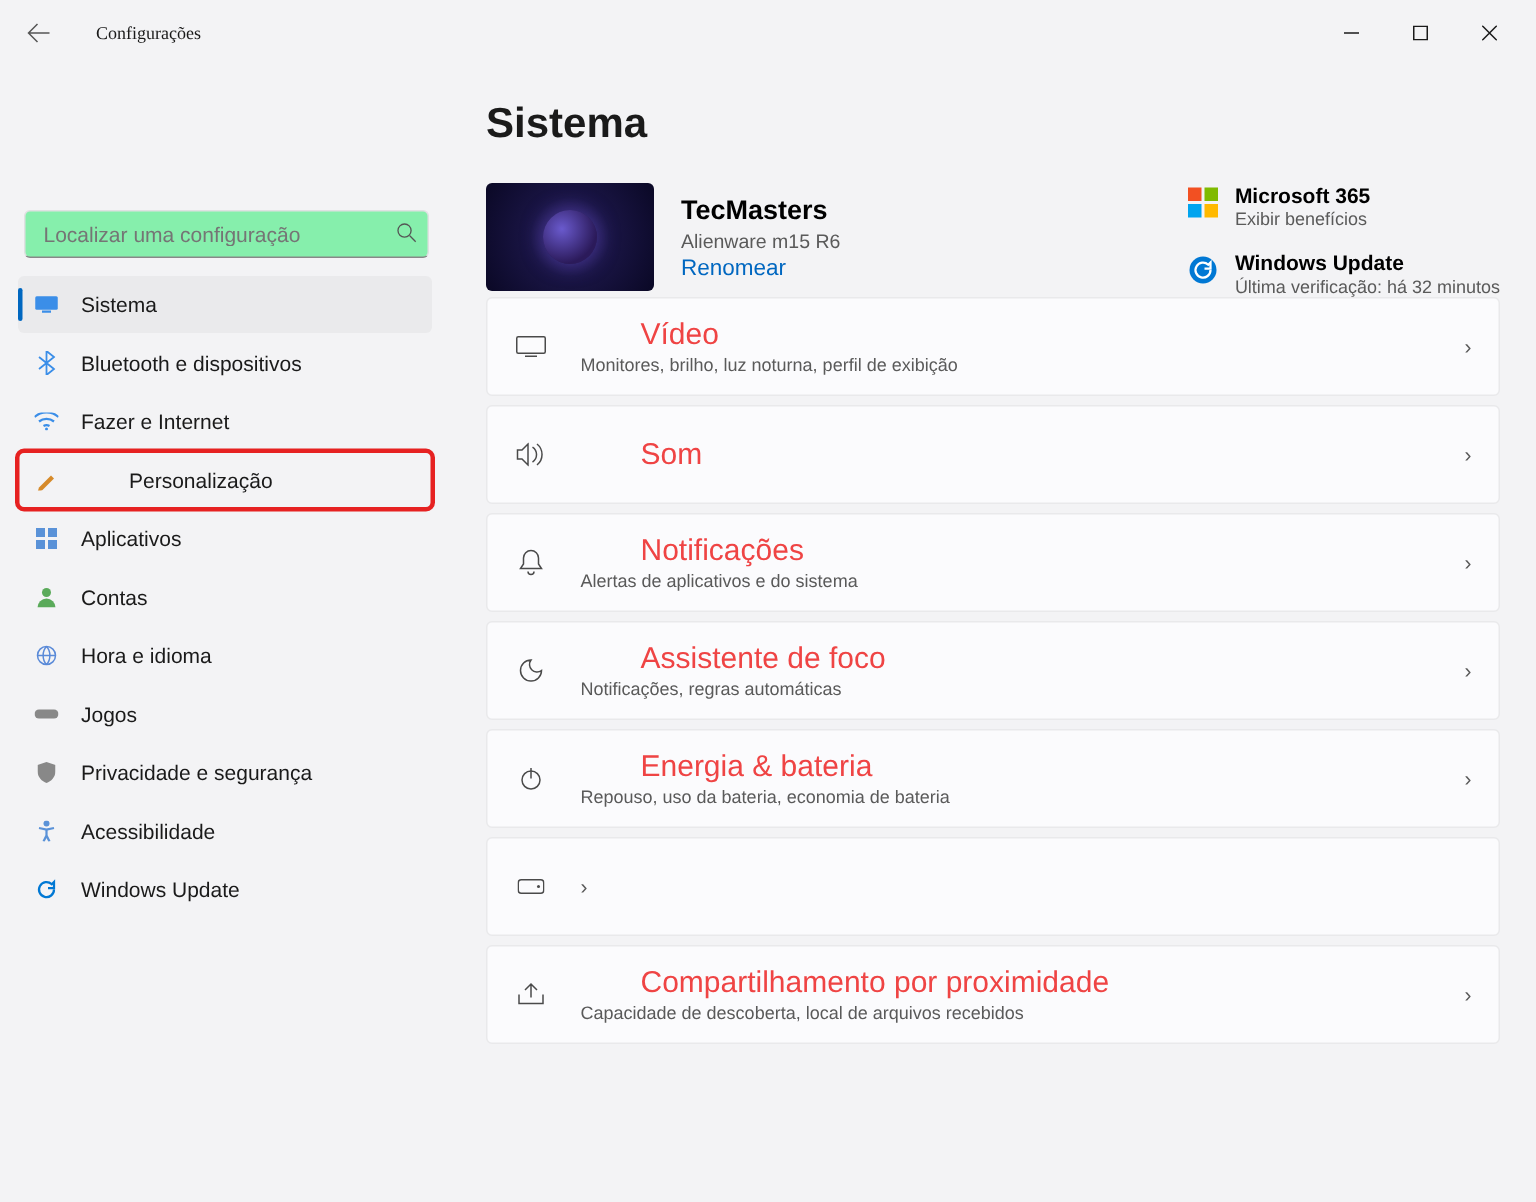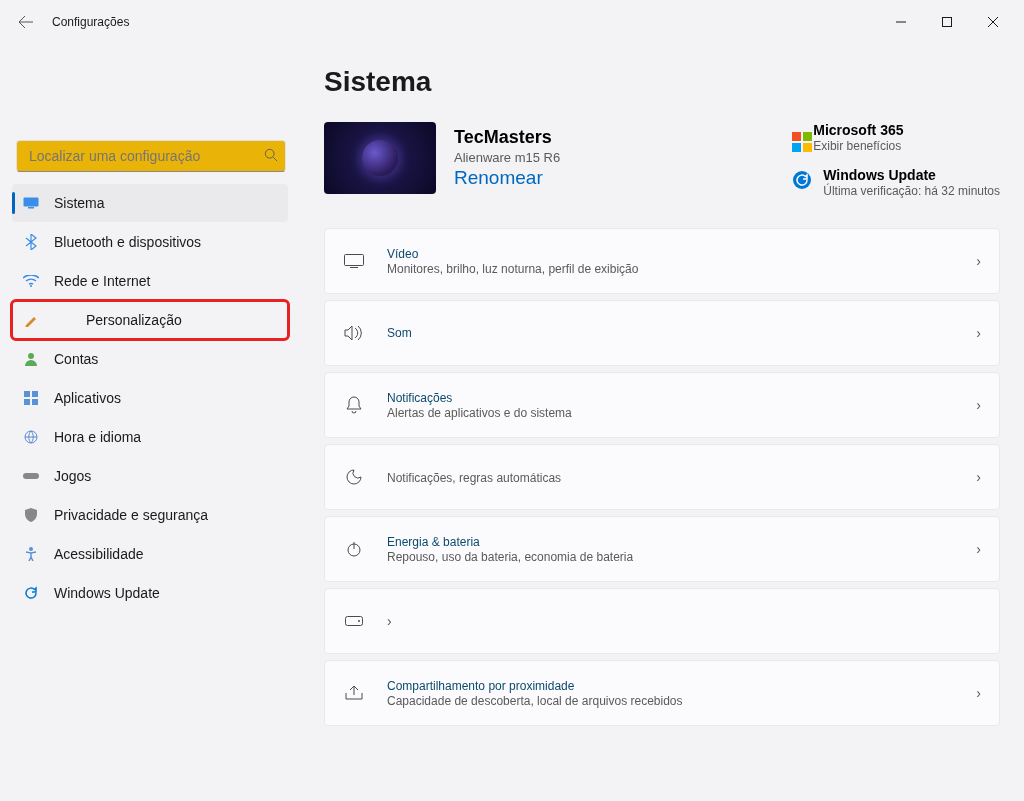--- a/index.html
+++ b/index.html
@@ -1,61 +1,61 @@
 <!DOCTYPE html>
 <html><head>
 <meta charset="utf-8">
 <style>
 * { box-sizing: border-box; margin: 0; padding: 0; font-family: 'Segoe UI', -apple-system, sans-serif; }
 body { width: 1024px; height: 801px; background: #f3f3f5; overflow: hidden; position: relative; }
 
 .titlebar { height: 44px; display: flex; align-items: center; padding: 0 8px; }
 .back-btn { width: 36px; height: 36px; display: flex; align-items: center; justify-content: center; border-radius: 4px; cursor: pointer; color: #555; }
-.title { font-size: 12px; color: #1a1a1a; margin-left: 8px; }
+.title { font-size: 12px; color: #1a1a1a; margin-left: 20px; font-family: Liberation Serif, serif; }
 .win-controls { margin-left: auto; display: flex; }
 .win-btn { width: 46px; height: 32px; display: flex; align-items: center; justify-content: center; cursor: pointer; color: #1a1a1a; font-size: 10px; }
 
 .container { display: flex; height: calc(801px - 44px); }
 
 .sidebar { width: 300px; padding: 0 12px; }
 .search-wrap { position: relative; margin: 96px 0 12px 4px; }
-.search { width: 270px; height: 32px; background: #eab308; border: 1px solid #e0e0e2; border-bottom: 1px solid #888; border-radius: 4px; padding: 0 16px 0 12px; font-size: 14px; color: #555; outline: none; }
+.search { width: 270px; height: 32px; background: #86efac; border: 1px solid #e0e0e2; border-bottom: 1px solid #888; border-radius: 4px; padding: 0 16px 0 12px; font-size: 14px; color: #555; outline: none; }
 .search::placeholder { color: #757575; }
 .search-icon { position: absolute; right: 10px; top: 8px; color: #555; }
 
 .nav { margin-top: 6px; }
 .nav-item { display: flex; align-items: center; height: 38px; padding: 0 10px; border-radius: 4px; cursor: pointer; font-size: 14px; color: #1a1a1a; margin: 1px 0; position: relative; }
 .nav-item.active { background: #eaeaec; }
 .nav-item.active::before { content: ''; position: absolute; left: 0; top: 8px; bottom: 8px; width: 3px; background: #0067c0; border-radius: 2px; }
 .nav-item.highlighted { outline: 3px solid #e62121; outline-offset: -1px; gap: 32px; }
 .nav-icon { width: 18px; height: 18px; margin-right: 14px; display: flex; align-items: center; justify-content: center; font-size: 16px; }
 
 .main { flex: 1; padding: 0 24px; overflow-y: auto; }
 .page-title { font-size: 28px; font-weight: 600; margin: 22px 0 24px 0; color: #1a1a1a; }
 
-.info-row { display: flex; align-items: flex-start; gap: 24px; margin-bottom: 30px; flex-wrap: wrap; }
+.info-row { display: flex; align-items: flex-start; gap: 24px; flex-wrap: wrap; }
 .device-info { display: flex; gap: 18px; align-items: center; }
 .wallpaper { width: 112px; height: 72px; background: radial-gradient(circle at 50% 50%, #4a3a8a 0%, #1a1545 40%, #0a0825 100%); border-radius: 4px; display: flex; align-items: center; justify-content: center; }
 .wallpaper-orb { width: 36px; height: 36px; border-radius: 50%; background: radial-gradient(circle at 35% 35%, #6a5acd, #2b1a5a 70%); box-shadow: 0 0 14px rgba(80,60,180,.6); }
 .device-text .name { font-size: 18px; font-weight: 600; }
 .device-text .model { font-size: 13px; color: #5a5a5a; margin-top: 2px; }
-.device-text .rename { font-size: 19px; color: #0067c0; margin-top: 2px; cursor: pointer; }
+.device-text .rename { font-size: 15px; color: #0067c0; margin-top: 2px; cursor: pointer; }
 
 .cloud-row { display: flex; gap: 28px; align-items: flex-start; margin-left: auto; flex-wrap: wrap; }
-.cloud-item { display: flex; gap: 0; align-items: flex-end; }
+.cloud-item { display: flex; gap: 10px; align-items: flex-start; }
 .cloud-icon { width: 22px; height: 22px; display: flex; align-items: center; justify-content: center; font-size: 18px; margin-top:2px; }
 .cloud-text .ctitle { font-size: 14px; font-weight: 600; }
 .cloud-text .csub { font-size: 12px; color: #5a5a5a; margin-top: 1px; }
 .bullet { color: #0067c0; margin-right: 4px; }
 
 .setting-list { display: flex; flex-direction: column; gap: 6px; }
 .setting-item { background: #fbfbfd; border: 1px solid #e9e9eb; border-radius: 4px; height: 66px; display: flex; align-items: center; padding: 0 18px; cursor: pointer; }
 .s-icon { width: 22px; margin-right: 22px; display: flex; align-items: center; justify-content: center; color: #4a4a4a; }
 .s-text { flex: 1; }
-.s-title { font-size: 12px; color: #0c4a6e; }
+.s-title { font-size: 20px; color: #ef4444; margin-left: 40px; }
 .s-desc { font-size: 12px; color: #5a5a5a; margin-top: 1px; }
 .chevron { color: #5a5a5a; font-size: 14px; }
 
 
 .ic-system { color: #3b8ee8; } .ic-bt { color: #3b8ee8; } .ic-net { color: #3b8ee8; } .ic-pers { color: #d68a2a; }
 .ic-apps { color: #5a92d8; } .ic-acc { color: #5aaa5a; } .ic-time { color: #5a8ad8; } .ic-game { color: #888; }
 .ic-acc2 { color: #5a92d8; } .ic-priv { color: #888; } .ic-wu { color: #0078d4; }
 
 svg { display: block; }
 
@@ -123,49 +123,49 @@
           </span>
         <span>Bluetooth e dispositivos</span>
       </div>
       <div class="nav-item">
         <span class="nav-icon ic-net">
             <svg width="16" height="12" viewBox="0 0 16 12">
               <path d="M0 3a12 12 0 0116 0M3 6a8 8 0 0110 0M6 9a4 4 0 014 0" stroke="#3b8ee8" fill="none" stroke-width="1.5"></path>
               <circle cx="8" cy="11" r="1" fill="#3b8ee8"></circle>
             </svg>
           </span>
-        <span>Rede e Internet</span>
+        <span>Fazer e Internet</span>
       </div>
       <div class="nav-item highlighted">
         <span class="nav-icon ic-pers">
             <svg width="14" height="14" viewBox="0 0 14 14">
               <path d="M2 12l8-8 2 2-8 8-3 1z" fill="#d68a2a"></path>
             </svg>
           </span>
         <span>Personalização</span>
-      </div>
-      <div class="nav-item">
-        <span class="nav-icon ic-acc">
-            <svg width="14" height="14" viewBox="0 0 14 14">
-              <circle cx="7" cy="4" r="3" fill="#5aaa5a"></circle>
-              <path d="M1 14a6 6 0 0112 0z" fill="#5aaa5a"></path>
-            </svg>
-          </span>
-        <span>Contas</span>
       </div>
       <div class="nav-item">
         <span class="nav-icon ic-apps">
             <svg width="14" height="14" viewBox="0 0 14 14">
               <rect x="0" y="0" width="6" height="6" fill="#5a92d8"></rect>
               <rect x="8" y="0" width="6" height="6" fill="#5a92d8"></rect>
               <rect x="0" y="8" width="6" height="6" fill="#5a92d8"></rect>
               <rect x="8" y="8" width="6" height="6" fill="#5a92d8"></rect>
             </svg>
           </span>
         <span>Aplicativos</span>
+      </div>
+      <div class="nav-item">
+        <span class="nav-icon ic-acc">
+            <svg width="14" height="14" viewBox="0 0 14 14">
+              <circle cx="7" cy="4" r="3" fill="#5aaa5a"></circle>
+              <path d="M1 14a6 6 0 0112 0z" fill="#5aaa5a"></path>
+            </svg>
+          </span>
+        <span>Contas</span>
       </div>
       <div class="nav-item">
         <span class="nav-icon ic-time">
             <svg width="14" height="14" viewBox="0 0 14 14">
               <circle cx="7" cy="7" r="6" stroke="#5a8ad8" fill="none"></circle>
               <path d="M1 7h12M7 1c3 3 3 9 0 12M7 1c-3 3-3 9 0 12" stroke="#5a8ad8" fill="none"></path>
             </svg>
           </span>
         <span>Hora e idioma</span>
       </div>
@@ -289,20 +289,21 @@
           </div>
         <span class="chevron">›</span>
       </div>
       <div class="setting-item">
         <span class="s-icon">
             <svg width="16" height="16" viewBox="0 0 16 16">
               <path d="M8 1a7 7 0 107 7 5 5 0 01-7-7z" stroke="#4a4a4a" fill="none"></path>
             </svg>
           </span>
         <div class="s-text">
+            <div class="s-title">Assistente de foco</div>
             <div class="s-desc">Notificações, regras automáticas</div>
           </div>
         <span class="chevron">›</span>
       </div>
       <div class="setting-item">
         <span class="s-icon">
             <svg width="16" height="16" viewBox="0 0 16 16">
               <circle cx="8" cy="9" r="6" stroke="#4a4a4a" fill="none"></circle>
               <line x1="8" y1="1" x2="8" y2="8" stroke="#4a4a4a"></line>
             </svg>

